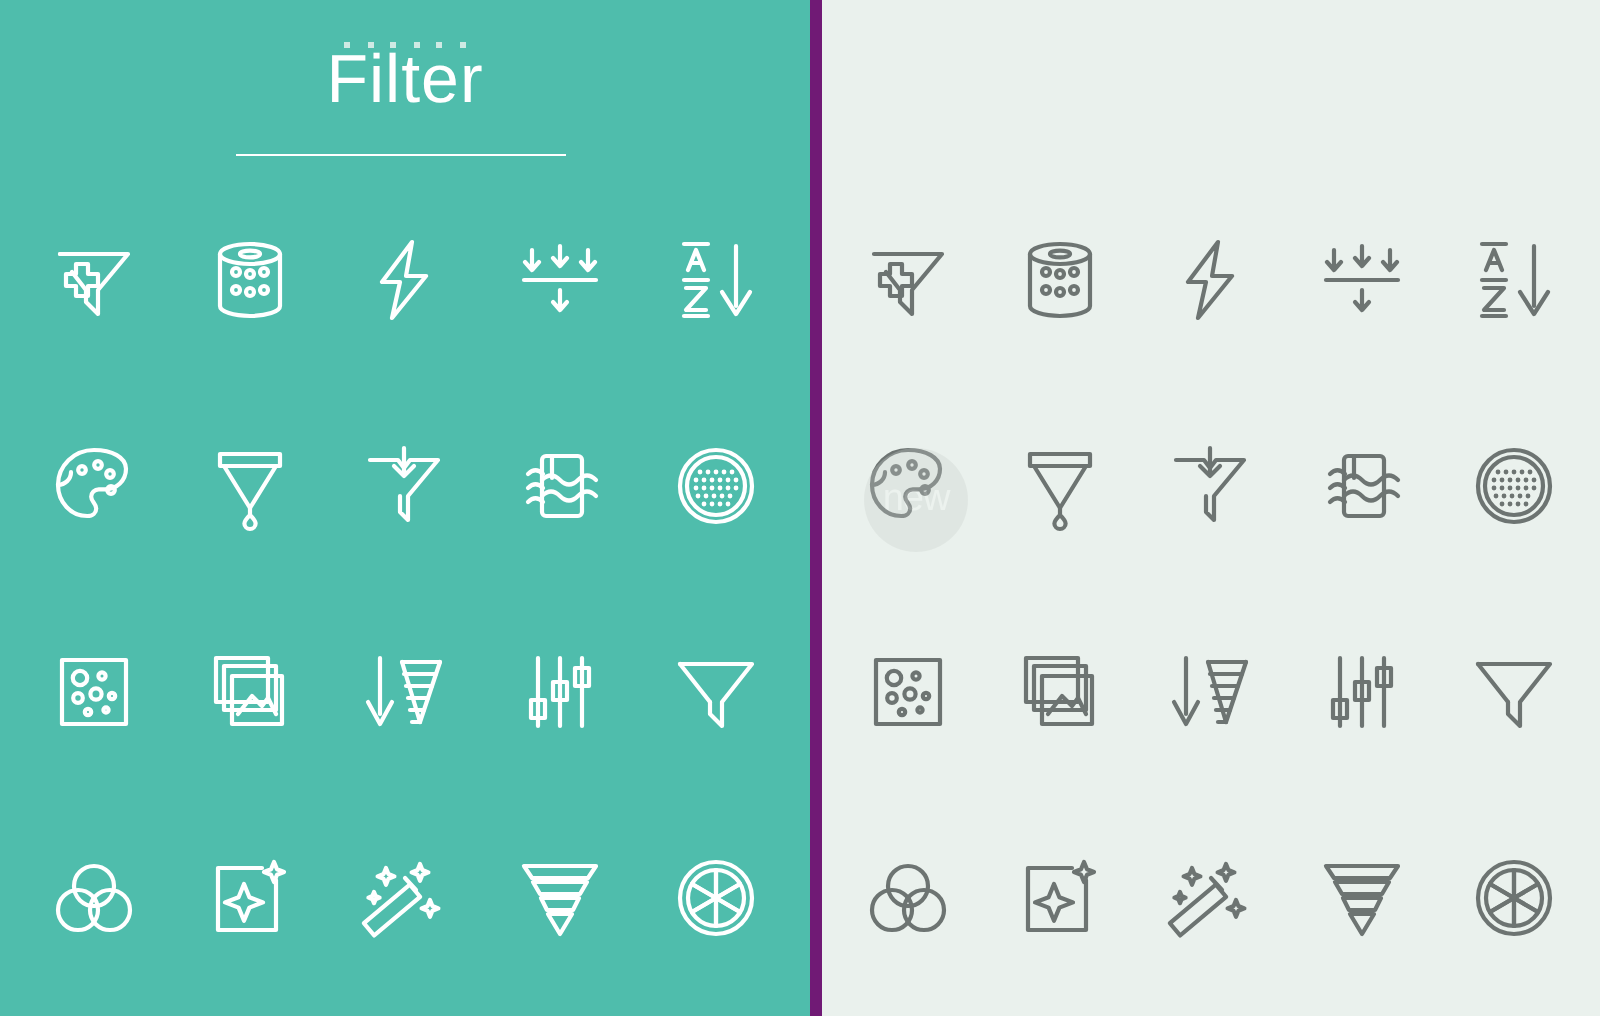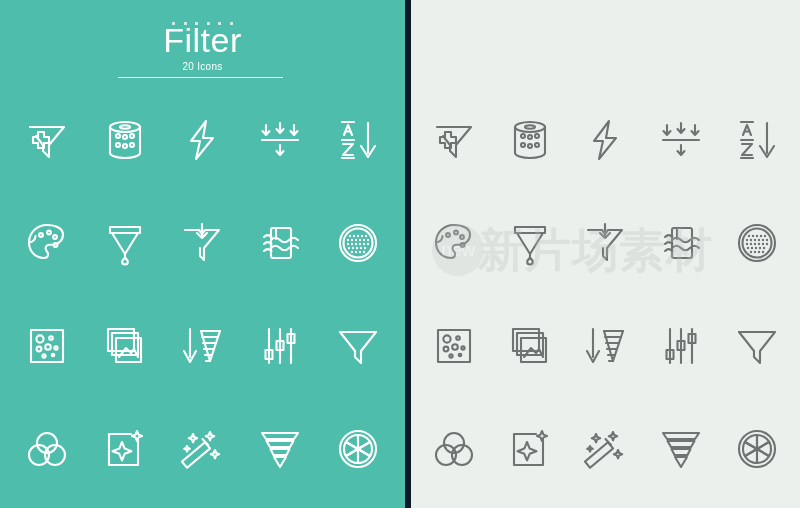--- a/index.html
+++ b/index.html
@@ -1,20 +1,20 @@
 <!DOCTYPE html>
 <html><head>
 <meta charset="utf-8">
 <style>
   html,body{margin:0;padding:0;}
   body{
     width:800px;height:508px;overflow:hidden;background:#ffffff;
     font-family:"Liberation Sans","DejaVu Sans",sans-serif;
   }
-  #stage{position:relative;width:789px;height:508px;background:#0f172a;}
+  #stage{position:relative;width:789px;height:508px;background:#701a75;}
 
   
   .panel{position:absolute;top:0;height:508px;}
   #panel-left{left:0;width:405px;background:#4fbdac;}
   #panel-right{left:411px;width:389px;background:#eaf1ed;}
 
   
   #header{position:absolute;left:0;top:0;width:405px;height:86px;}
   #dots{position:absolute;left:0;top:14px;width:405px;text-align:center;}
   #dots span{display:inline-block;width:3px;height:3px;background:#cfeae4;margin:0 2px;vertical-align:middle;}
@@ -65,21 +65,20 @@
   <div id="header">
     <div id="dots">
       <span></span>
       <span></span>
       <span></span>
       <span></span>
       <span></span>
       <span></span>
     </div>
     <div id="title">Filter</div>
-    <div id="subtitle">20 Icons</div>
     <div id="rule"></div>
   </div>
 
   <div class="grid" id="grid-left">
 
     <div class="cell">
         <svg width="54" height="54" viewBox="0 0 54 54" class="ico">
           <polyline points="10,14 44,14 29,32 29,44 23,38 23,32 16,23"></polyline>
           <path d="M10 14v0"></path>
           <path d="M13 24h5v-5h6v5h5v6h-5v5h-6v-5h-5z"></path>
@@ -490,16 +489,15 @@
           <path d="M39 34l-12-7v14"></path>
           <path d="M27 41l0-14-12 7"></path>
           <path d="M15 34l12-7-12-7"></path>
           <path d="M15 20l12 7V13"></path>
         </svg>
       </div>
   </div>
 
   <div id="watermark">
     <div id="wm-badge">new</div>
-    <div id="wm-text">新片场素材</div>
   </div>
 
 </div>
 
 </body></html>

